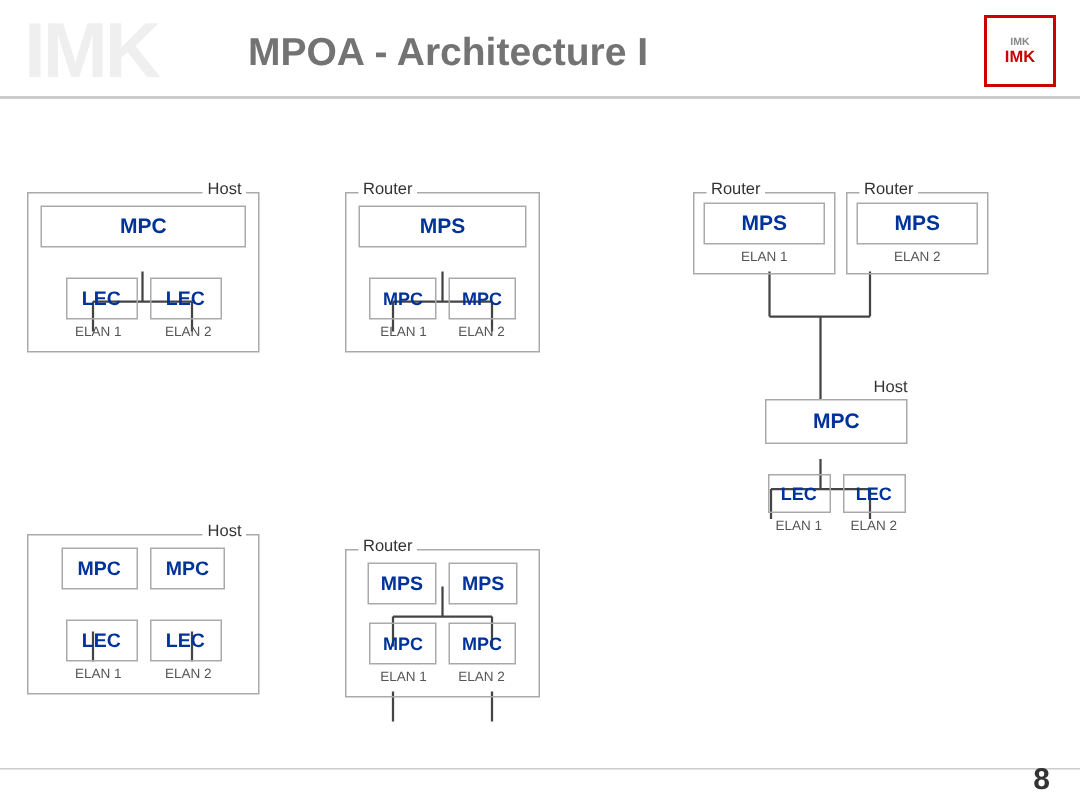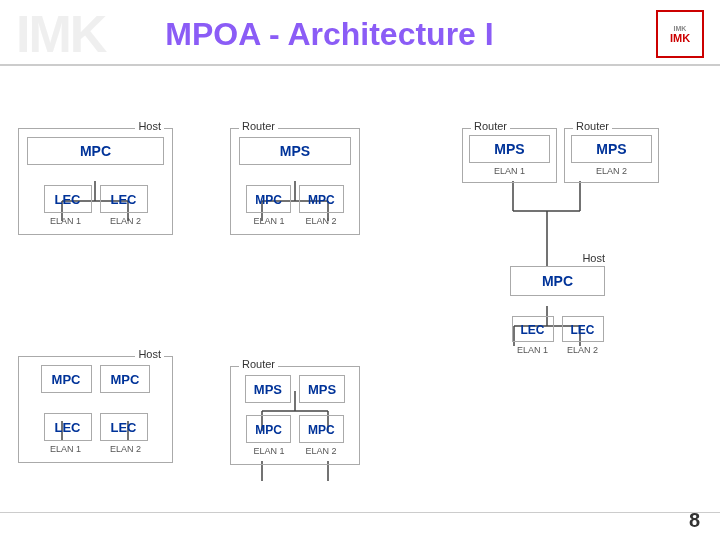--- a/index.html
+++ b/index.html
@@ -22,23 +22,23 @@
     }
     .header-logo {
       font-size: 52px;
       font-weight: bold;
       color: #e0e0e0;
       letter-spacing: -2px;
       line-height: 1;
       opacity: 0.5;
     }
     .header-title {
-      font-size: 32px;
-      font-weight: bold;
-      color: #8b5cf6;
+      font-size: 26px;
+      font-weight: bold;
+      color: #737373;
       margin-left: 60px;
     }
     .header-badge {
       width: 48px;
       height: 48px;
       border: 2px solid #cc0000;
       display: flex;
       align-items: center;
       justify-content: center;
       font-size: 10px;

